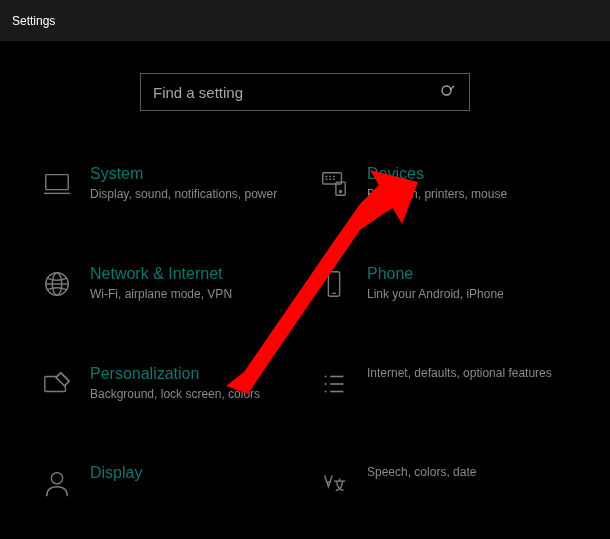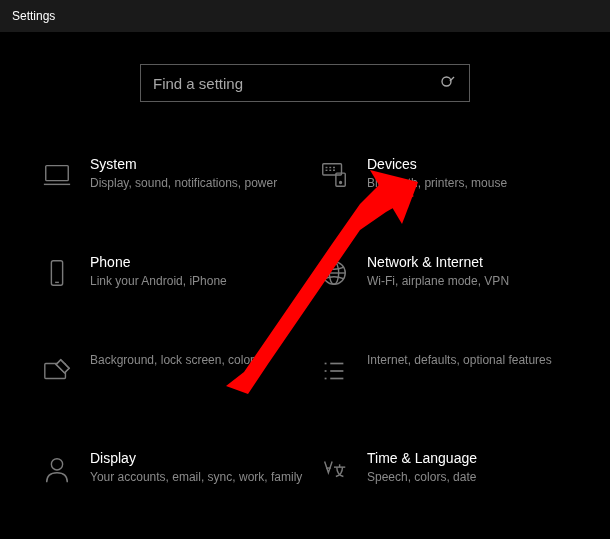--- a/index.html
+++ b/index.html
@@ -6,21 +6,21 @@
     body {
       width: 610px;
       height: 539px;
       background: #000000;
       color: #ffffff;
       font-family: "Segoe UI", -apple-system, Arial, sans-serif;
       overflow: hidden;
       position: relative;
     }
     .titlebar {
-      height: 32px;
+      height: 41px;
       background: #1a1a1a;
       display: flex;
       align-items: center;
       padding: 0 12px;
       font-size: 12px;
       color: #ffffff;
     }
     .content {
       padding-top: 32px;
     }
@@ -78,23 +78,23 @@
       align-items: center;
       justify-content: center;
       margin-top: 2px;
     }
     .tile-icon svg { width: 30px; height: 30px; }
     .tile-text {
       flex: 1;
       min-width: 0;
     }
     .tile-title {
-      font-size: 14px;
+      font-size: 16px;
       font-weight: 400;
-      color: #ffffff;
+      color: #0f766e;
       margin-bottom: 3px;
     }
     .tile-sub {
       font-size: 12px;
       color: #8a8a8a;
       line-height: 1.4;
     }
     .arrow-overlay {
       position: absolute;
       left: 0;
@@ -155,55 +155,56 @@
       </div>
       <div class="tile-text">
         <div class="tile-title">Devices</div>
         <div class="tile-sub">Bluetooth, printers, mouse</div>
       </div>
     </div>
 
     <div class="tile">
       <div class="tile-icon">
         <svg viewBox="0 0 32 32" fill="none" stroke="currentColor" stroke-width="1.5">
-          <rect x="10" y="3" width="12" height="26" rx="2"></rect>
-          <line x1="14" y1="26" x2="18" y2="26"></line>
-        </svg>
-      </div>
-      <div class="tile-text">
-        <div class="tile-title">Phone</div>
-        <div class="tile-sub">Link your Android, iPhone</div>
-      </div>
-    </div>
-
-    <div class="tile">
-      <div class="tile-icon">
-        <svg viewBox="0 0 32 32" fill="none" stroke="currentColor" stroke-width="1.5">
           <circle cx="16" cy="16" r="12"></circle>
           <ellipse cx="16" cy="16" rx="5" ry="12"></ellipse>
           <line x1="4" y1="16" x2="28" y2="16"></line>
           <path d="M6 10 Q16 14 26 10"></path>
           <path d="M6 22 Q16 18 26 22"></path>
         </svg>
       </div>
       <div class="tile-text">
         <div class="tile-title">Network &amp; Internet</div>
         <div class="tile-sub">Wi-Fi, airplane mode, VPN</div>
       </div>
     </div>
 
     <div class="tile">
       <div class="tile-icon">
         <svg viewBox="0 0 32 32" fill="none" stroke="currentColor" stroke-width="1.5">
+          <rect x="10" y="3" width="12" height="26" rx="2"></rect>
+          <line x1="14" y1="26" x2="18" y2="26"></line>
+        </svg>
+      </div>
+      <div class="tile-text">
+        <div class="tile-title">Phone</div>
+        <div class="tile-sub">Link your Android, iPhone</div>
+      </div>
+    </div>
+
+    <div class="tile">
+      <div class="tile-icon">
+        <svg viewBox="0 0 32 32" fill="none" stroke="currentColor" stroke-width="1.5">
           <rect x="3" y="8" width="22" height="16" rx="1"></rect>
           <path d="M20 4 L29 13 L24 18 L15 9 Z" fill="#000"></path>
           <path d="M20 4 L29 13 L24 18 L15 9 Z"></path>
         </svg>
       </div>
       <div class="tile-text">
+        <div class="tile-title">Personalization</div>
         <div class="tile-sub">Background, lock screen, colors</div>
       </div>
     </div>
 
     <div class="tile">
       <div class="tile-icon">
         <svg viewBox="0 0 32 32" fill="none" stroke="currentColor" stroke-width="1.8">
           <line x1="6" y1="8" x2="8" y2="8"></line>
             <line x1="12" y1="8" x2="26" y2="8"></line>
           <line x1="6" y1="16" x2="8" y2="16"></line>
@@ -219,37 +220,35 @@
 
     <div class="tile">
       <div class="tile-icon">
         <svg viewBox="0 0 32 32" fill="none" stroke="currentColor" stroke-width="1.5">
           <circle cx="16" cy="11" r="6"></circle>
           <path d="M5 30 Q5 20 16 20 Q27 20 27 30"></path>
         </svg>
       </div>
       <div class="tile-text">
         <div class="tile-title">Display</div>
-        <div class="tile-sub">Your accounts, email, sync, work, family</div>
       </div>
     </div>
 
     <div class="tile">
       <div class="tile-icon">
         <svg viewBox="0 0 32 32" fill="none" stroke="currentColor" stroke-width="1.5">
           <path d="M6 8 L10 20 L14 8"></path>
           <line x1="7.5" y1="15" x2="12.5" y2="15"></line>
           <line x1="16" y1="14" x2="28" y2="14"></line>
           <line x1="22" y1="11" x2="22" y2="14"></line>
           <path d="M19 14 Q19 22 26 24"></path>
           <path d="M25 14 Q25 22 18 24"></path>
         </svg>
       </div>
       <div class="tile-text">
-        <div class="tile-title">Time &amp; Language</div>
         <div class="tile-sub">Speech, colors, date</div>
       </div>
     </div>
 
   </div>
 </div>
 
 <svg class="arrow-overlay" width="610" height="539">
   <defs></defs>
   <polygon points="226,386 244,372 332,244 360,204 386,178 414,196 386,212 360,230 268,364 248,394" fill="#ff0000"></polygon>

